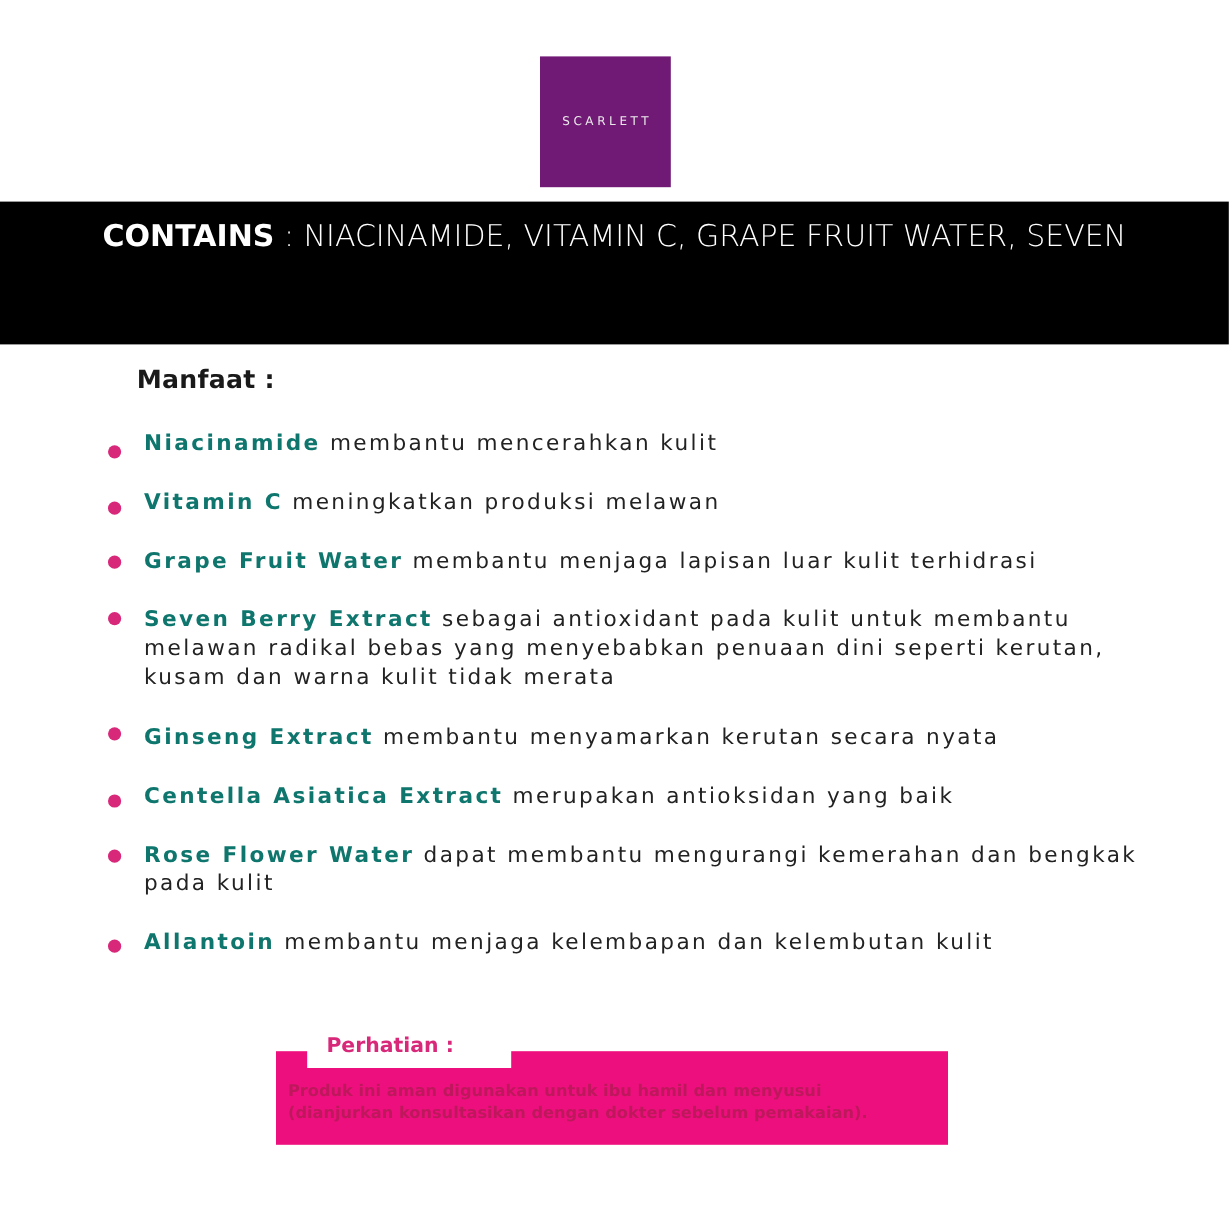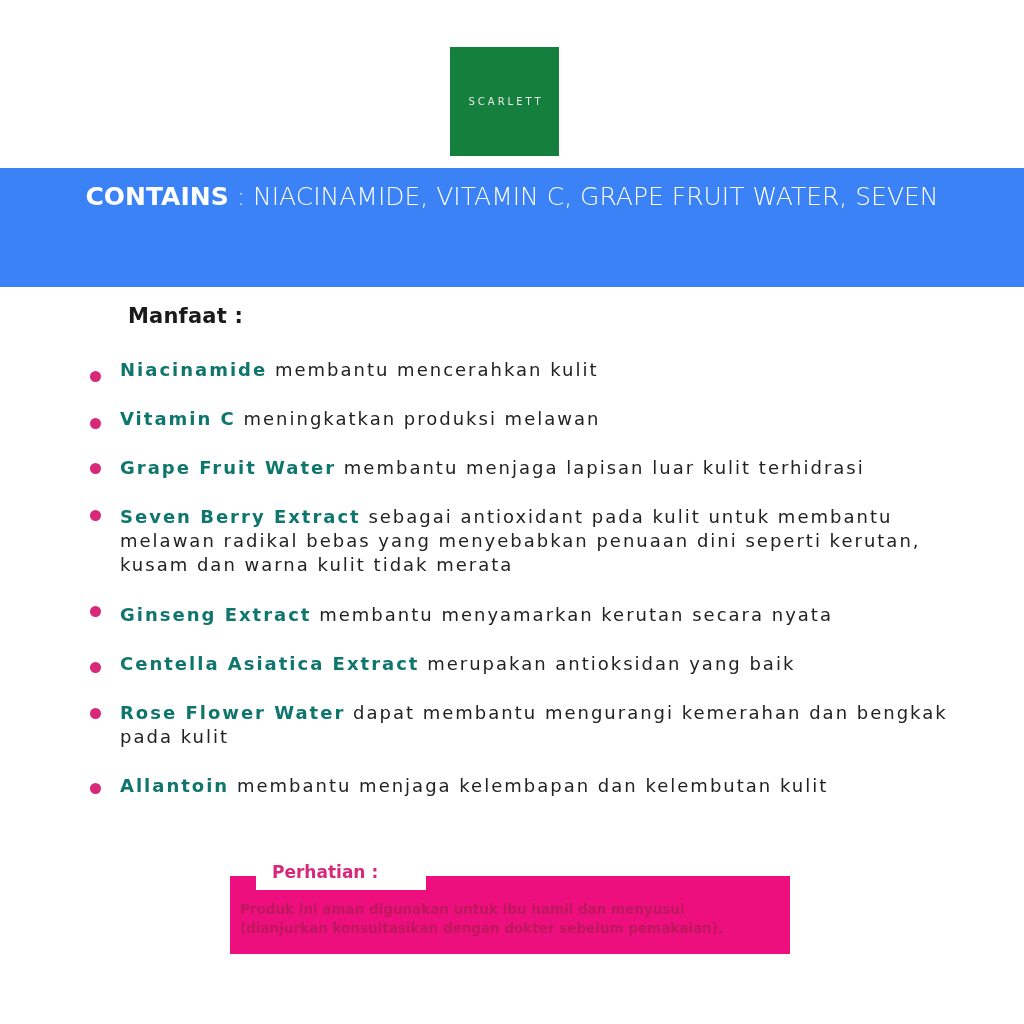--- a/index.html
+++ b/index.html
@@ -2,36 +2,36 @@
 <html><head>
 <meta charset="utf-8">
 <style>
   html, body { margin:0; padding:0; }
   body {
     width:1024px; height:1024px; background:#ffffff; position:relative; overflow:hidden;
     font-family:"Liberation Sans", sans-serif; color:#1a1a1a;
   }
   .logo {
     position:absolute; left:450px; top:47px; width:109px; height:109px;
-    background:#15803d; display:flex; align-items:center; justify-content:center;
+    background:#701a75; display:flex; align-items:center; justify-content:center;
   }
   .logo span {
     color:#e8e8e8; font-family:"DejaVu Sans", sans-serif; font-size:10px;
     letter-spacing:3px; padding-left:3px;
   }
   .banner {
     position:absolute; left:0; top:168px; width:1024px; height:119px;
-    background:#3b82f6; color:#ffffff; text-align:center;
+    background:#000000; color:#ffffff; text-align:center;
     font-family:"DejaVu Sans", sans-serif; font-size:25px; font-weight:300;
     line-height:33px; box-sizing:border-box; padding-top:12px;
   }
   .banner .lead { font-weight:bold; }
   .banner .line { display:block; white-space:nowrap; }
   .manfaat-title {
-    position:absolute; left:128px; top:304px; font-family:"DejaVu Sans", sans-serif;
+    position:absolute; left:114px; top:304px; font-family:"DejaVu Sans", sans-serif;
     font-size:21px; font-weight:bold; color:#1a1a1a; letter-spacing:0.2px;
   }
   .benefits { position:absolute; left:90px; top:358px; width:900px; margin:0; padding:0; list-style:none; }
   .benefit { position:absolute; left:0; width:900px; }
   .dot {
     position:absolute; left:0; width:11px; height:11px; border-radius:50%; background:#d8287a;
   }
   .btext {
     position:absolute; left:30px; width:870px; font-family:"DejaVu Sans", sans-serif;
     font-size:18px; line-height:24px; letter-spacing:2px; color:#222;

